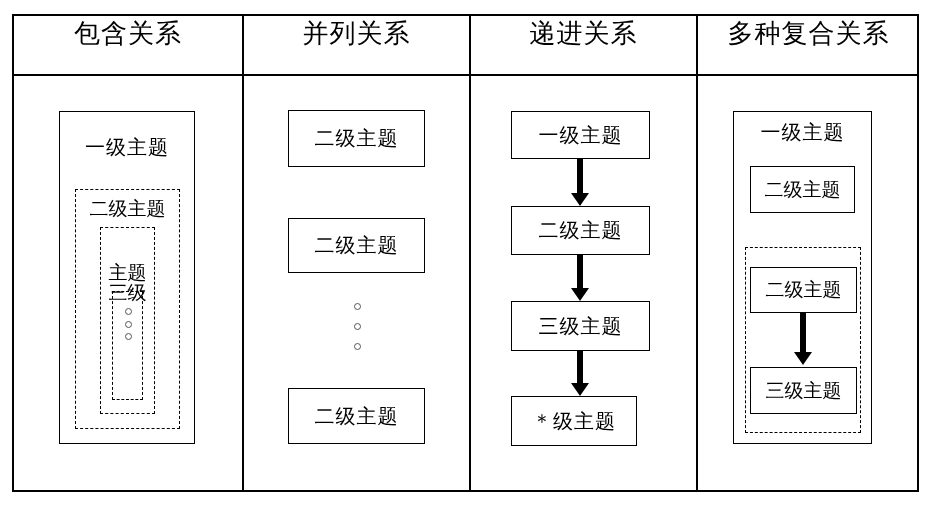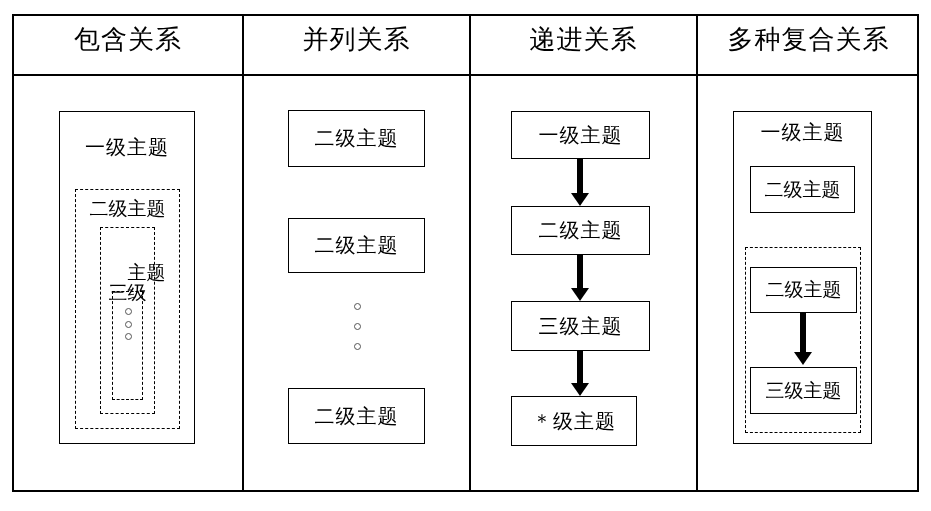--- a/index.html
+++ b/index.html
@@ -14,21 +14,21 @@
   }
   .abs { position: absolute; box-sizing: border-box; }
 
   
   .frame { border: 2px solid #000; }
   .hline { background: #000; height: 2px; }
   .vline { background: #000; width: 2px; }
 
   .header-cell {
     position: absolute;
-    top: 22px;
+    top: 16px;
     text-align: center;
     font-size: 26px;
     letter-spacing: 1px;
     white-space: nowrap;
   }
 
   .box    { position: absolute; box-sizing: border-box; border: 1.5px solid #000; background: #fff; }
   .dashed { position: absolute; box-sizing: border-box; border: 1.5px dashed #000; background: transparent; }
 
   .lbl {
@@ -84,21 +84,21 @@
   <div class="header-cell" style="left:698px; width:221px;">多种复合关系</div>
 
   <div class="box" style="left:59px; top:111px; width:136px; height:333px;"></div>
   <div class="lbl" style="left:59px; top:134px; width:136px;">一级主题</div>
 
   <div class="dashed" style="left:75px; top:189px; width:105px; height:240px;"></div>
   <div class="lbl small" style="left:75px; top:196px; width:105px;">二级主题</div>
 
   <div class="dashed" style="left:100px; top:227px; width:55px; height:187px;"></div>
   <div class="lbl small" style="left:100px; top:236px; width:55px;margin-top:44px;">三级</div>
-  <div class="lbl small" style="left:100px; top:260px; width:55px;padding-left:19px;">主题</div>
+  <div class="lbl small" style="left:100px; top:260px; width:55px;">主题</div>
 
   <div class="dashed" style="left:112px; top:291px; width:31px; height:109px;"></div>
   <div class="dot" style="left:125px; top:308px;"></div>
   <div class="dot" style="left:125px; top:321px;"></div>
   <div class="dot" style="left:125px; top:333px;"></div>
 
   <div class="box lbl center-v" style="left:288px; top:110px; width:137px; height:57px;">二级主题</div>
   <div class="box lbl center-v" style="left:288px; top:218px; width:137px; height:55px;">二级主题</div>
   <div class="dot" style="left:354px; top:303px;"></div>
   <div class="dot" style="left:354px; top:323px;"></div>

